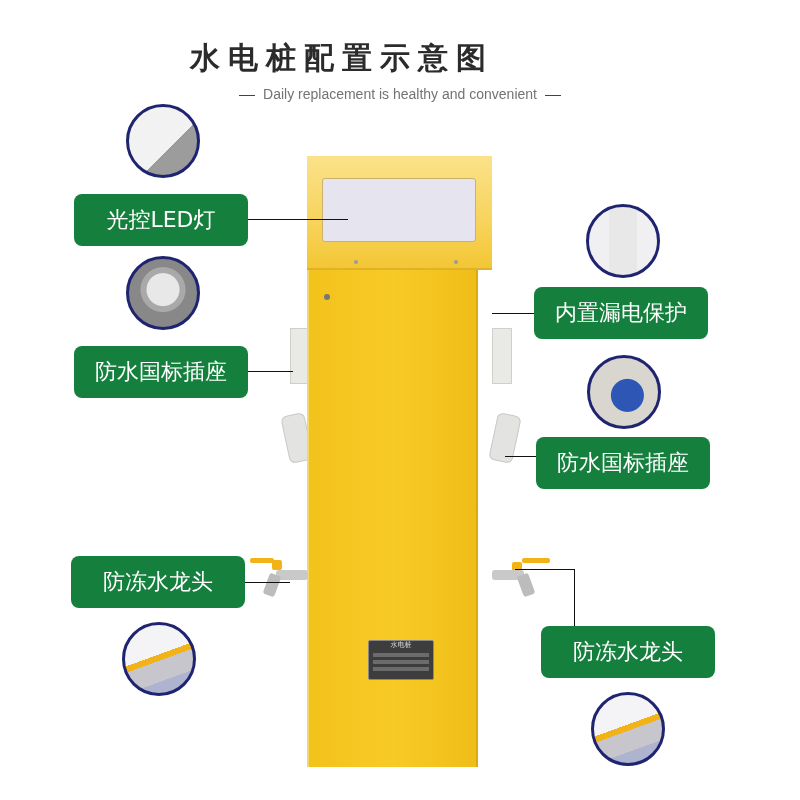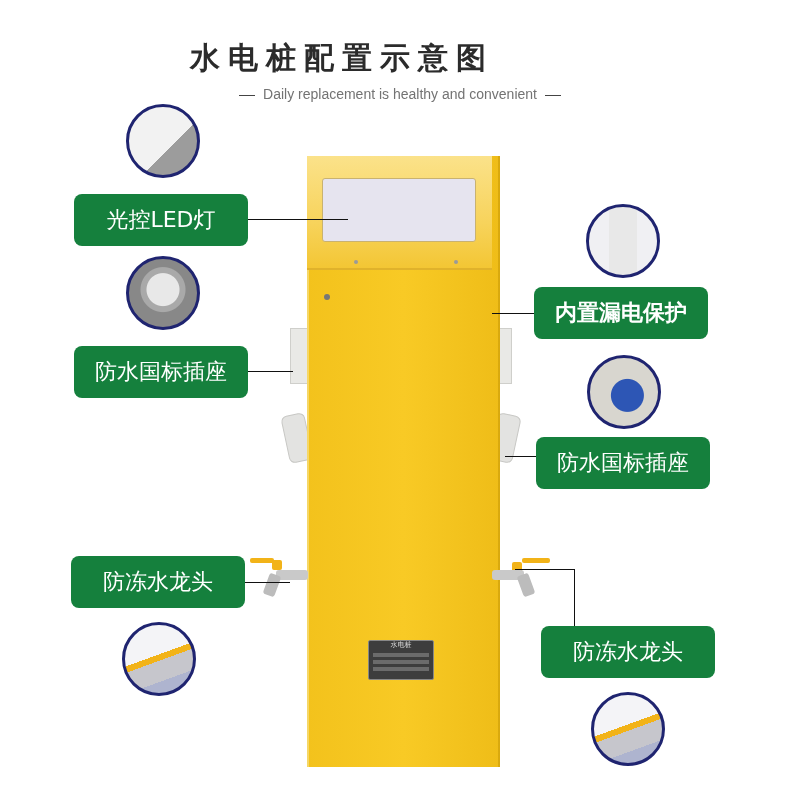--- a/index.html
+++ b/index.html
@@ -1,20 +1,20 @@
 <!DOCTYPE html>
 <html><head>
 <meta charset="utf-8">
 <style>
   html,body{margin:0;padding:0;background:#ffffff;}
   body{width:800px;height:800px;position:relative;overflow:hidden;font-family:"DejaVu Sans",sans-serif;}
   .title{position:absolute;left:0;top:38px;width:684px;text-align:center;font-size:30px;font-weight:bold;color:#2b2b2b;letter-spacing:8px;}
   .subtitle{position:absolute;left:0;top:86px;width:800px;text-align:center;font-size:14px;color:#737373;font-family:"Liberation Sans",sans-serif;}
   .subtitle .dash{display:inline-block;width:16px;height:1px;background:#444;vertical-align:middle;margin:0 8px;}
-  .pillar{position:absolute;left:307px;top:156px;width:193px;height:611px;background:linear-gradient(90deg,#f3c21c 0%,#f8ca25 50%,#efbd18 100%);box-shadow:inset -2px 0 0 #d9a90e,inset 2px 0 0 #f6d765;font-family:Liberation Mono, monospace;}
+  .pillar{position:absolute;left:307px;top:156px;width:171px;height:611px;background:linear-gradient(90deg,#f3c21c 0%,#f8ca25 50%,#efbd18 100%);box-shadow:inset -2px 0 0 #d9a90e,inset 2px 0 0 #f6d765;font-family:Liberation Mono, monospace;}
   .pillar .head{position:absolute;left:0;top:0;width:185px;height:112px;background:linear-gradient(180deg,#fbe28a 0%,#f7d35b 60%,#f3c634 100%);border-bottom:2px solid #e0b22b;}
   .lamp{position:absolute;left:15px;top:22px;width:152px;height:62px;background:#e6e4ef;border:1px solid #c9b270;border-radius:3px;}
   .screw{position:absolute;width:4px;height:4px;border-radius:50%;background:#9a9a9a;}
   .plate{position:absolute;left:61px;top:484px;width:64px;height:38px;background:#3d3d3d;border:1px solid #888;border-radius:2px;}
   .plate .row{height:4px;margin:3px 4px;background:#8a8a8a;opacity:.6;}
   .plate .ptitle{font-size:7px;color:#ddd;text-align:center;line-height:9px;}
   .box{position:absolute;width:18px;height:54px;background:#e9e9e6;border:1px solid #cfcfcb;}
   .socket{position:absolute;width:22px;height:46px;background:#e3e3e1;border-radius:6px;border:1px solid #c7c7c4;}
   .faucet{position:absolute;}
   .label{position:absolute;height:52px;width:174px;background:#15803d;border-radius:8px;color:#fff;font-size:22px;line-height:52px;text-align:center;}
@@ -70,21 +70,21 @@
 <div class="circle" style="left:126px;top:256px;background:radial-gradient(circle at 50% 45%,#e8e8e8 0 16px,#a9a9a9 17px 22px,#888 23px);"></div>
 <div class="label" style="left:74px;top:346px;">防水国标插座</div>
 <div class="line" style="left:248px;top:371px;width:45px;"></div>
 
 <div class="label" style="left:71px;top:556px;">防冻水龙头</div>
 <div class="line" style="left:245px;top:582px;width:45px;"></div>
 <div class="circle" style="left:122px;top:622px;background:linear-gradient(160deg,#f4f4f7 45%,#f2b318 45% 52%,#c6c6cc 52% 75%,#aeb4cf 75%);"></div>
 
 <div class="circle" style="left:586px;top:204px;background:linear-gradient(90deg,#f0f0f3 30%,#e8e8e8 30% 70%,#f0f0f3 70%);"></div>
 <div class="line" style="left:492px;top:313px;width:42px;"></div>
-<div class="label" style="left:534px;top:287px;font-weight:bold;">内置漏电保护</div>
+<div class="label" style="left:534px;top:287px;">内置漏电保护</div>
 
 <div class="circle" style="left:587px;top:355px;background:radial-gradient(circle at 55% 55%,#2d56b5 0 16px,#d8d6cf 17px);"></div>
 <div class="line" style="left:505px;top:456px;width:31px;"></div>
 <div class="label" style="left:536px;top:437px;">防水国标插座</div>
 
 <div class="line" style="left:515px;top:569px;width:60px;"></div>
 <div class="vline" style="left:574px;top:569px;height:57px;"></div>
 <div class="label" style="left:541px;top:626px;">防冻水龙头</div>
 <div class="circle" style="left:591px;top:692px;background:linear-gradient(160deg,#f4f4f7 45%,#f2b318 45% 52%,#c6c6cc 52% 75%,#aeb4cf 75%);"></div>
 

